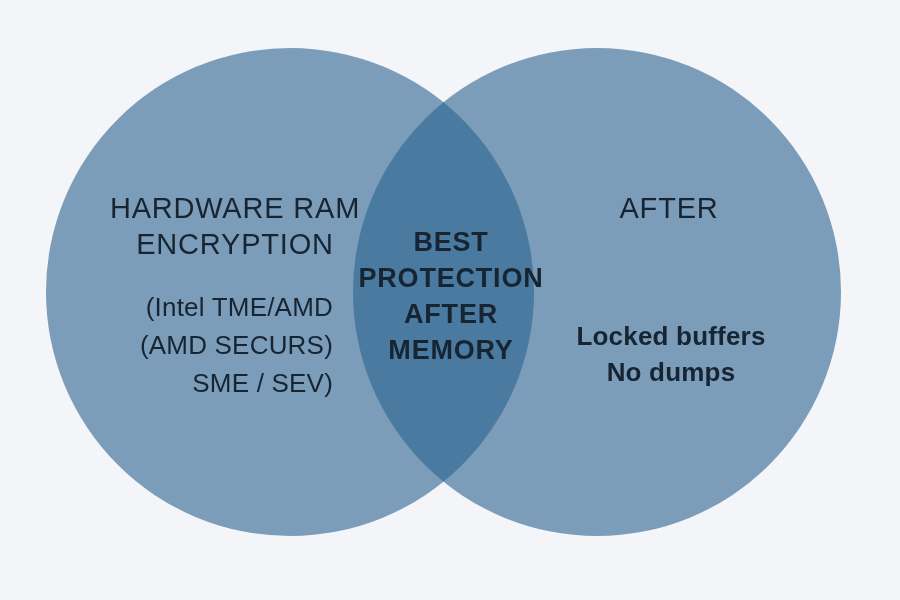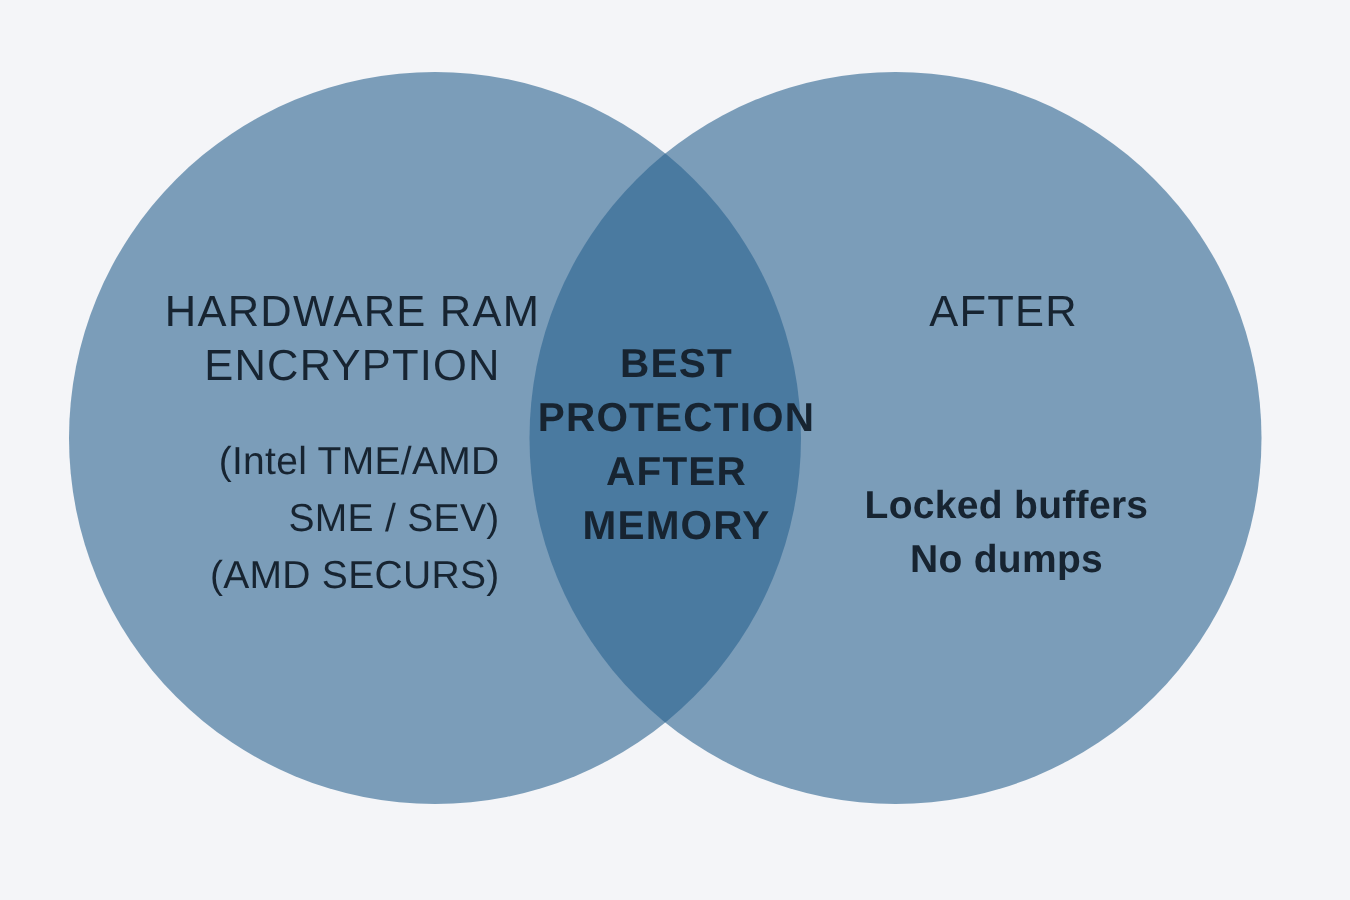--- a/index.html
+++ b/index.html
@@ -59,22 +59,22 @@
     <circle cx="597" cy="292" r="244" fill="#2a628f" fill-opacity="0.6"></circle>
   </svg>
 
   <div class="label title left-title">
     <span>HARDWARE RAM</span>
     <span>ENCRYPTION</span>
   </div>
 
   <div class="label body-text left-sub">
     <span>(Intel TME/AMD</span>
+    <span>(AMD SECURS)</span>
     <span>SME / SEV)</span>
-    <span>(AMD SECURS)</span>
   </div>
 
   <div class="label center-label">
     <span>BEST</span>
     <span>PROTECTION</span>
     <span>AFTER</span>
     <span>MEMORY</span>
   </div>
 
   <div class="label title right-title">

